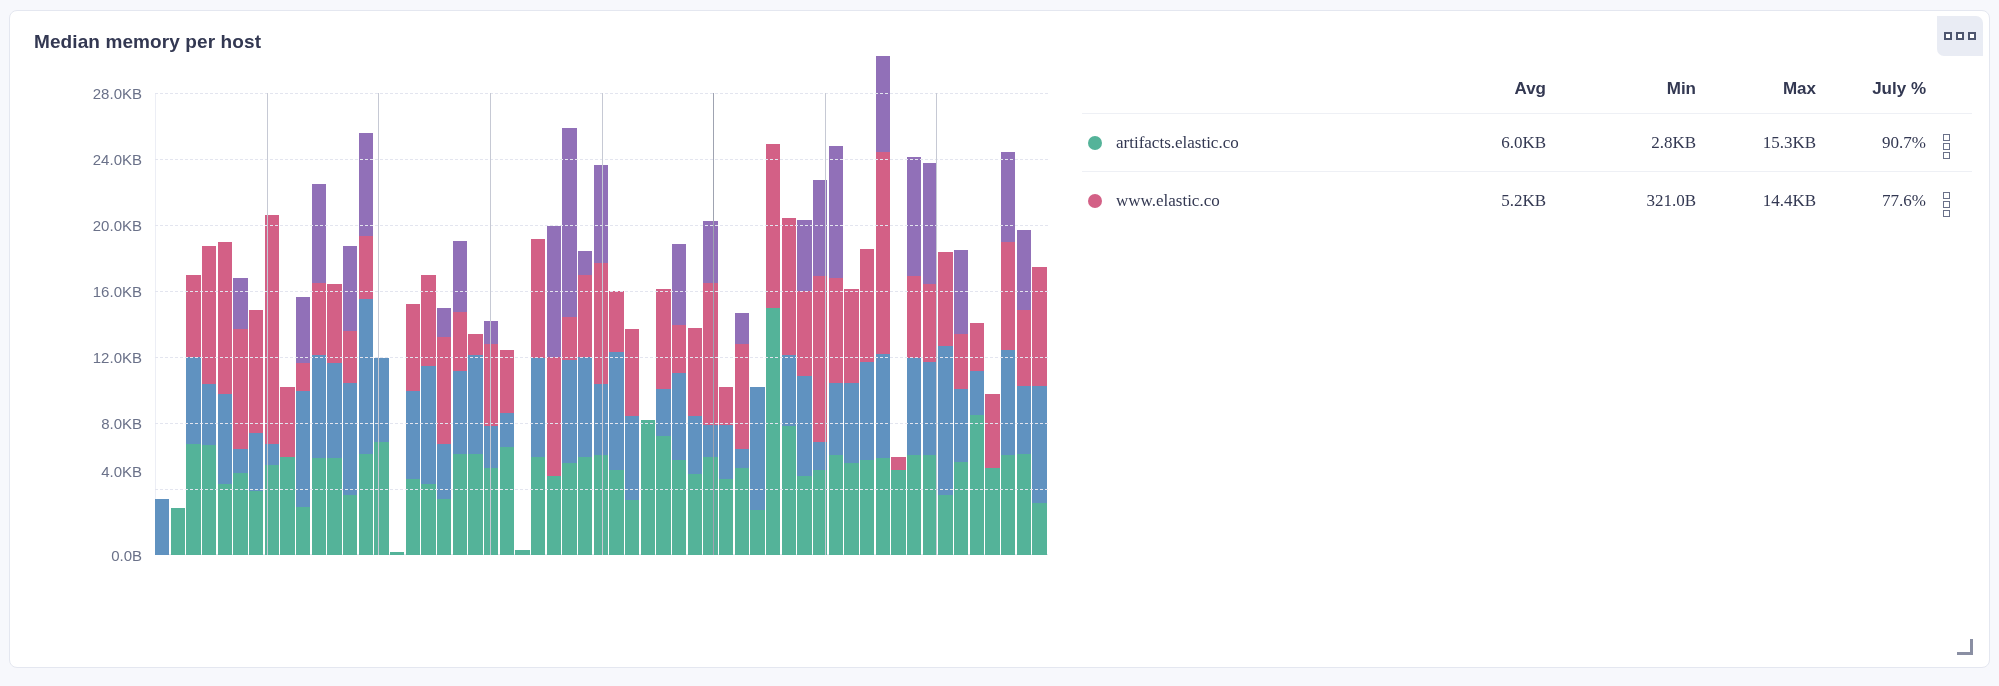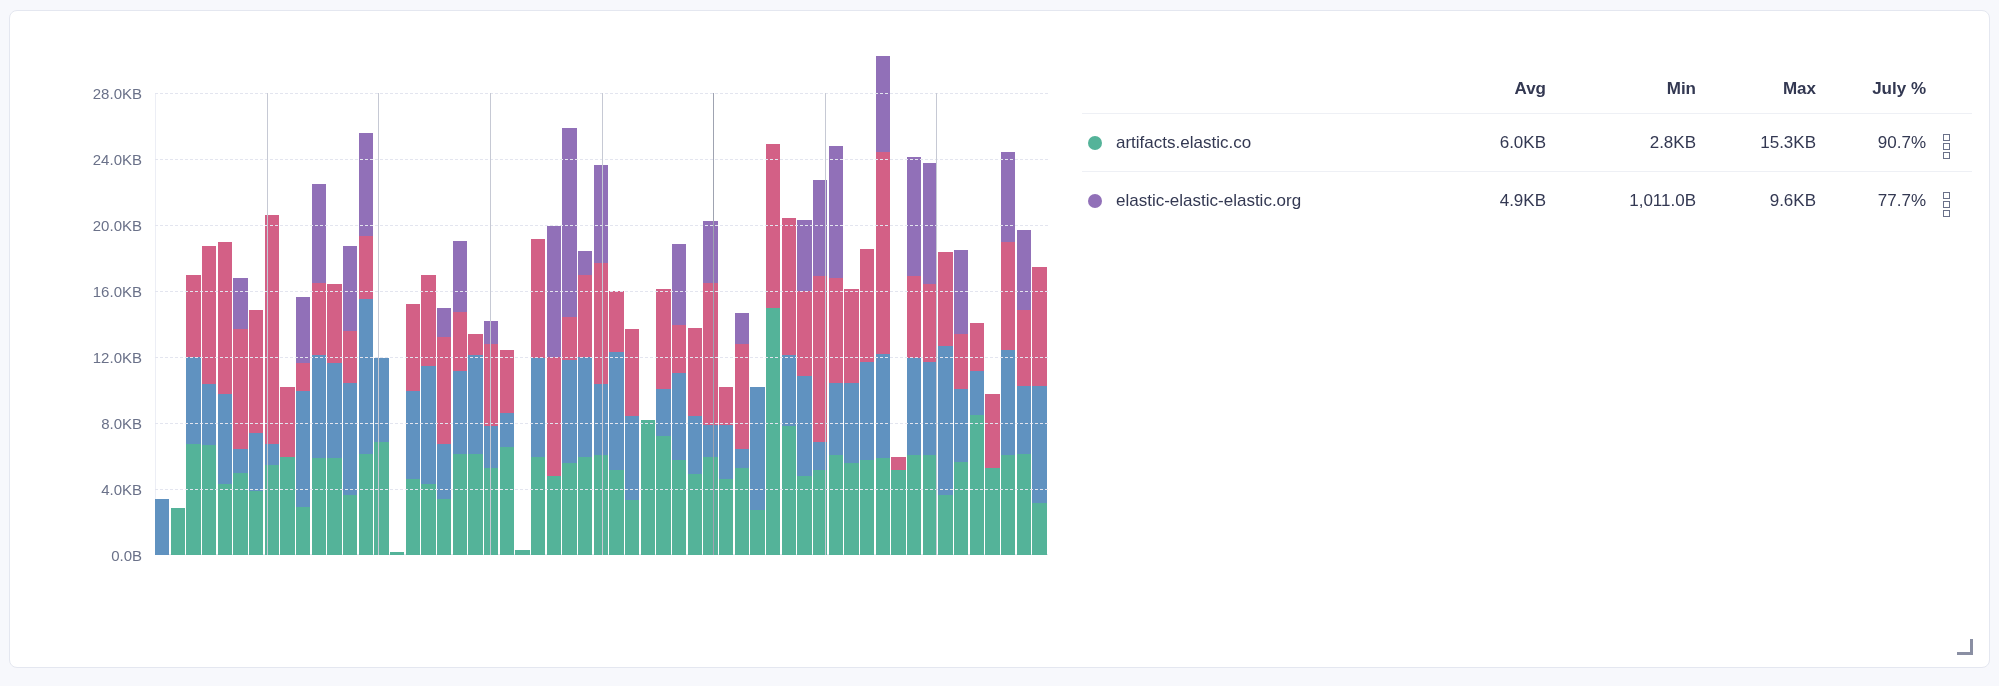--- a/index.html
+++ b/index.html
@@ -159,20 +159,21 @@
     font-weight: bold;
     color: #333852;
     padding: 0 0 14px 0;
     text-align: right;
     white-space: nowrap;
   }
   .legend-table thead th.label-col { text-align: left; }
   .legend-table thead th.act-col { width: 46px; }
   .legend-table tbody tr {
     border-top: 1px solid #eef0f5;
+    font-family: Liberation Serif, serif;
   }
   .legend-table tbody td {
     padding: 12px 0;
     text-align: right;
     white-space: nowrap;
     vertical-align: middle;
   }
   .legend-table tbody td.label-col {
     text-align: left;
     padding-left: 34px;
@@ -223,30 +224,38 @@
     border-right: 3px solid #8a8fa3;
     border-bottom: 3px solid #8a8fa3;
   }
 </style>
 </head>
 <body>
 
 <div class="page">
   <div class="panel">
 
+    <div class="panel-header">
+      <div class="panel-title">Median memory per host</div>
+      <div class="panel-menu-btn">
+        <span class="sq"></span>
+        <span class="sq"></span>
+        <span class="sq"></span>
+      </div>
+    </div>
 
     <div class="chart-wrap">
       <div class="y-axis" id="y-axis">
           <div class="y-tick" style="top: 26px;">28.0KB</div>
           <div class="y-tick" style="top: 92px;">24.0KB</div>
           <div class="y-tick" style="top: 158px;">20.0KB</div>
           <div class="y-tick" style="top: 224px;">16.0KB</div>
           <div class="y-tick" style="top: 290px;">12.0KB</div>
           <div class="y-tick" style="top: 356px;">8.0KB</div>
-          <div class="y-tick" style="top: 422px;">4.0KB</div>
+          <div class="y-tick" style="top: 404px;">4.0KB</div>
           <div class="y-tick" style="top: 488px;">0.0B</div>
         </div>
       <div class="plot" id="plot">
         <div class="axis-left-line"></div>
         <div class="axis-bottom-line"></div>
         <div class="partial-band" style="left: 987px; right: 0px; background: rgb(229, 231, 238);"></div>
           <div class="bars" id="bars">
             <div class="bar" style="left: 0px; width: 14.4667px;">
               <div class="seg" style="height: 56.3965px; background: rgb(96, 146, 192);"></div>
             </div>
@@ -576,25 +585,25 @@
               <td class="col-min">2.8KB</td>
               <td class="col-max">15.3KB</td>
               <td class="col-diff">90.7%</td>
               <td class="row-actions"><span class="grip">
                   <i></i>
                   <i></i>
                   <i></i>
                 </span></td>
             </tr>
             <tr>
-              <td class="label-col"><span class="dot" style="background: rgb(145, 112, 184);"></span><span>elastic-elastic-elastic.org</span></td>
-              <td class="col-avg">4.9KB</td>
-              <td class="col-min">1,011.0B</td>
-              <td class="col-max">9.6KB</td>
-              <td class="col-diff">77.7%</td>
+              <td class="label-col"><span class="dot" style="background: rgb(211, 96, 134);"></span><span>www.elastic.co</span></td>
+              <td class="col-avg">5.2KB</td>
+              <td class="col-min">321.0B</td>
+              <td class="col-max">14.4KB</td>
+              <td class="col-diff">77.6%</td>
               <td class="row-actions"><span class="grip">
                   <i></i>
                   <i></i>
                   <i></i>
                 </span></td>
             </tr>
           </tbody>
       </table>
     </div>
 

